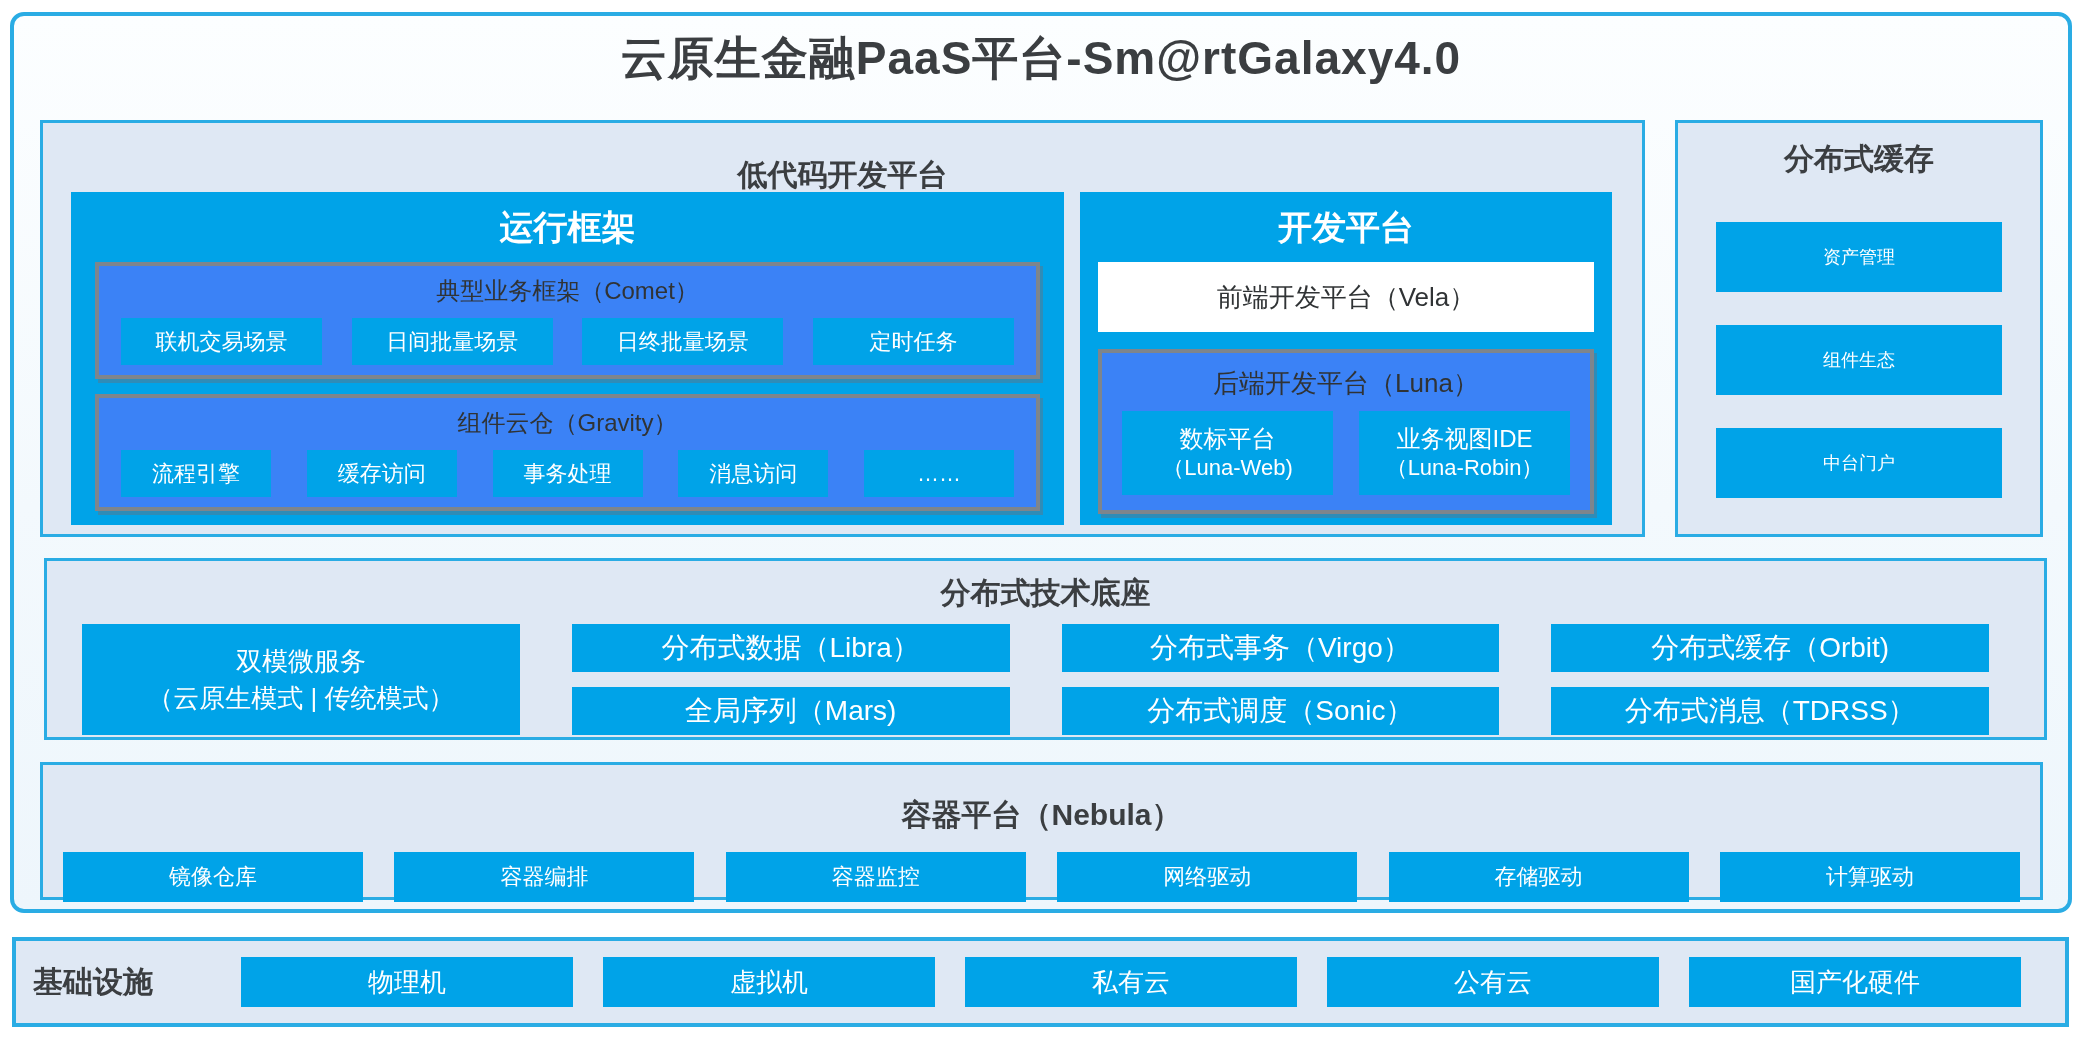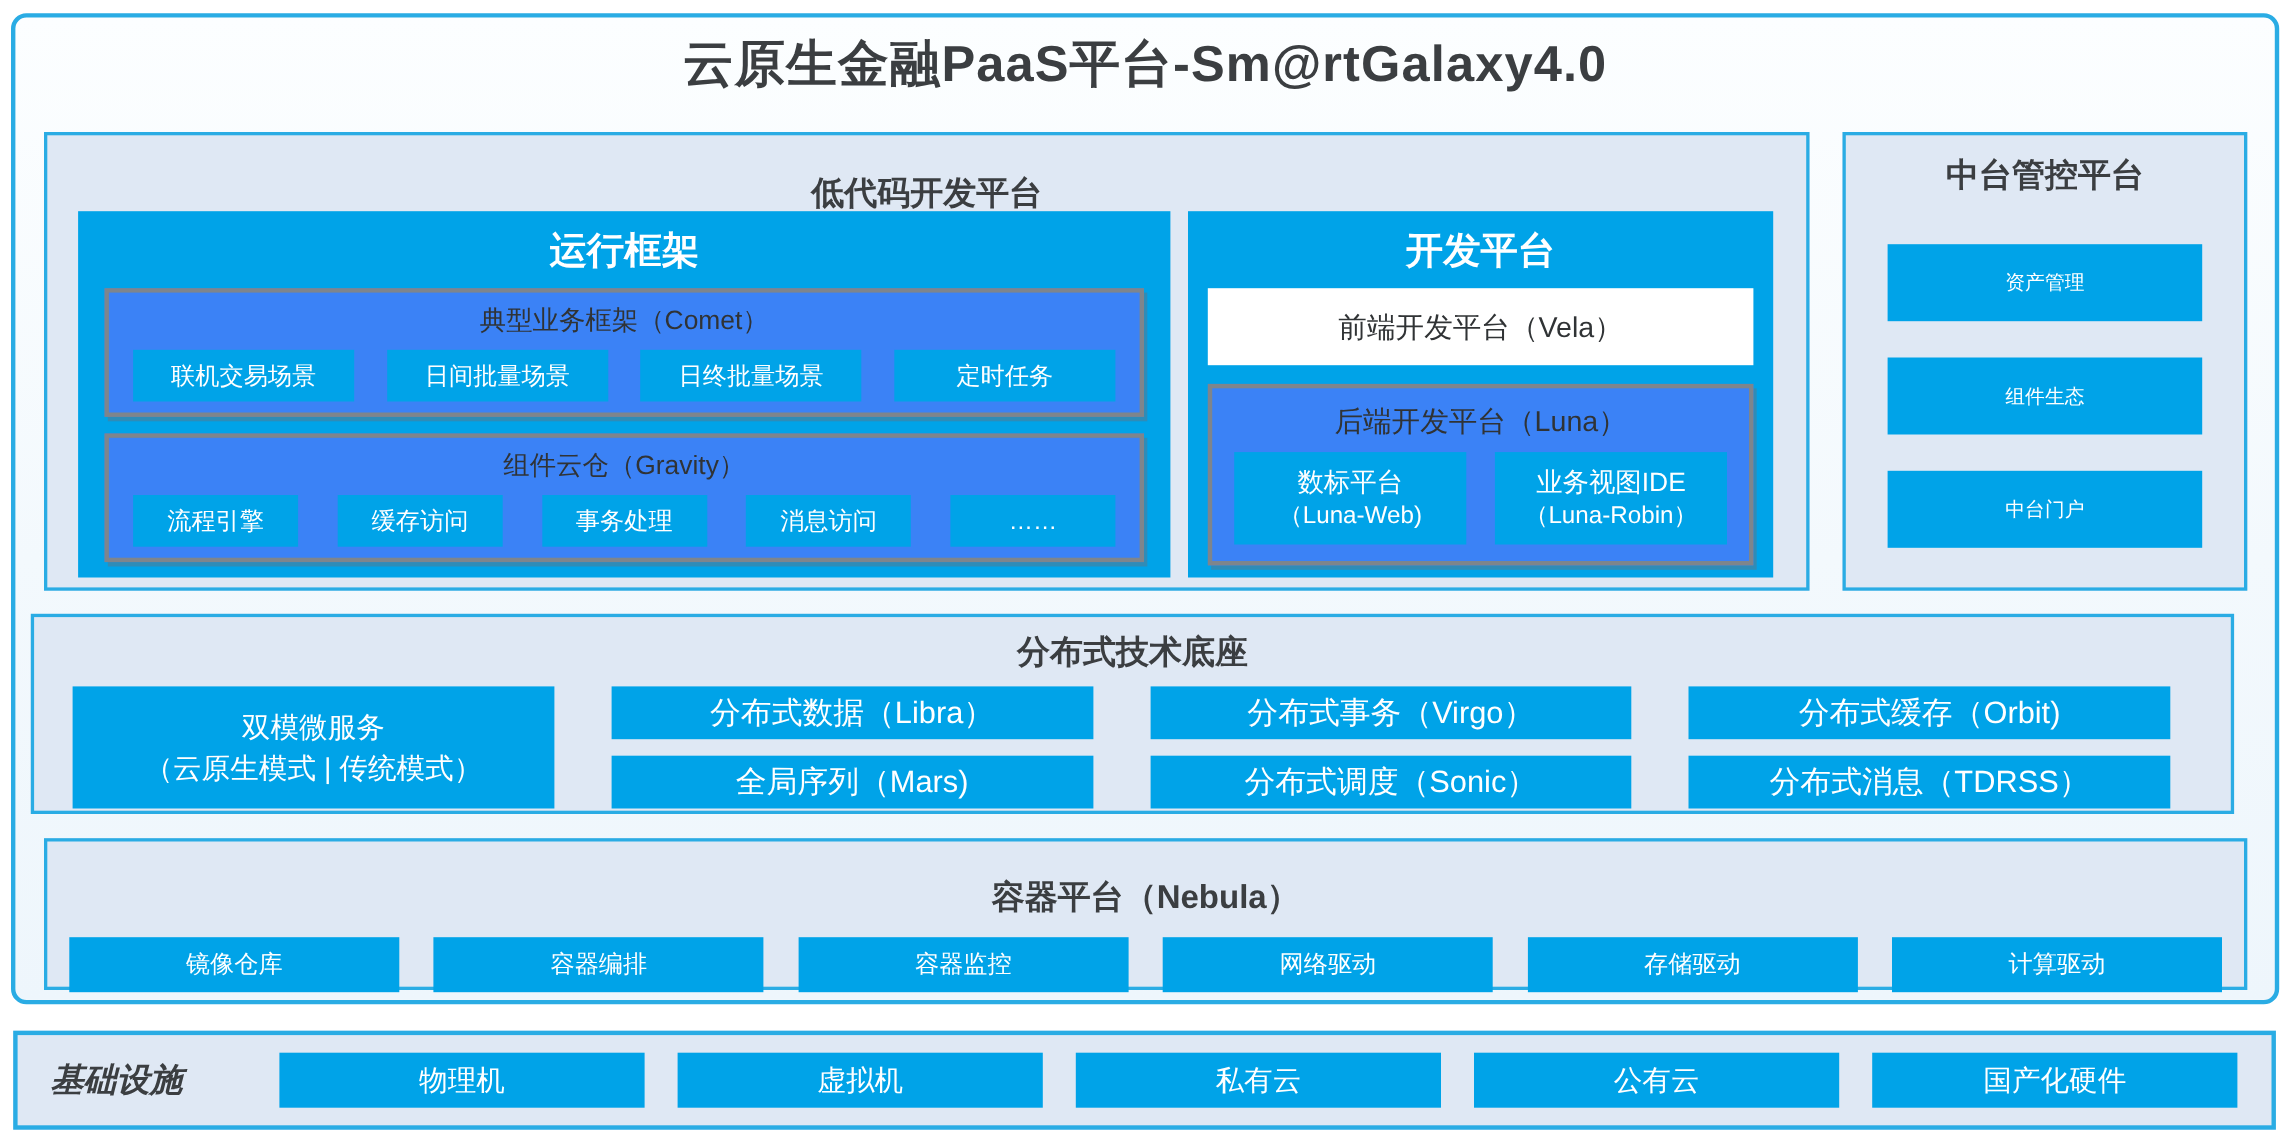--- a/index.html
+++ b/index.html
@@ -46,35 +46,35 @@
   .btn-2line{flex:1;height:84px;flex-direction:column;line-height:1.3;font-size:24px;}
   .btn-2line .l2{font-size:22px;}
 
   
   #panel-mid{left:1675px;top:120px;width:368px;height:417px;display:flex;flex-direction:column;align-items:center;}
   #panel-mid .panel-title{padding-top:16px;}
   .mid-btns{margin-top:42px;display:flex;flex-direction:column;gap:33px;}
   .btn-mid{width:286px;height:70px;font-size:18px;text-align:center;}
 
   
-  #panel-dist{left:28px;top:558px;width:2003px;height:182px;}
+  #panel-dist{left:44px;top:558px;width:2003px;height:182px;}
   #panel-dist .panel-title{padding-top:12px;}
   .dist-grid{margin:10px 55px 0 35px;display:grid;grid-template-columns:repeat(4,1fr);gap:15px 52px;}
   .btn-dist{height:48px;font-size:28px;}
   .btn-dual{grid-row:1/3;height:111px;flex-direction:column;font-size:26px;line-height:1.4;}
 
   
   #panel-cont{left:40px;top:762px;width:2003px;height:138px;}
   #panel-cont .panel-title{padding-top:30px;}
   .cont-row{margin:16px 20px 0;display:flex;justify-content:space-between;}
   .btn-cont{width:300px;height:50px;font-size:22px;}
 
   
   #panel-infra{left:12px;top:937px;width:2057px;height:90px;display:flex;align-items:center;border-width:4px;}
-  .infra-label{margin-left:30px;font-size:30px;font-weight:700;color:#3b3e41;min-width:160px;font-style:italic;}
+  .infra-label{margin-left:17px;font-size:30px;font-weight:700;color:#3b3e41;min-width:160px;}
   .infra-btns{margin-left:48px;display:flex;gap:30px;}
   .btn-infra{width:332px;height:50px;font-size:26px;}
 </style>
 </head>
 <body>
 
 <div id="canvas">
 
   <div id="frame"></div>
 
@@ -124,21 +124,21 @@
               <span class="l2">（Luna-Robin）</span>
             </div>
           </div>
         </div>
       </div>
 
     </div>
   </div>
 
   <div id="panel-mid" class="panel">
-    <div class="panel-title">中台管控平台</div>
+    <div class="panel-title">分布式缓存</div>
     <div class="mid-btns">
       <div class="btn btn-mid">资产管理</div>
       <div class="btn btn-mid">组件生态</div>
       <div class="btn btn-mid">中台门户</div>
     </div>
   </div>
 
   <div id="panel-dist" class="panel">
     <div class="panel-title">分布式技术底座</div>
     <div class="dist-grid">

